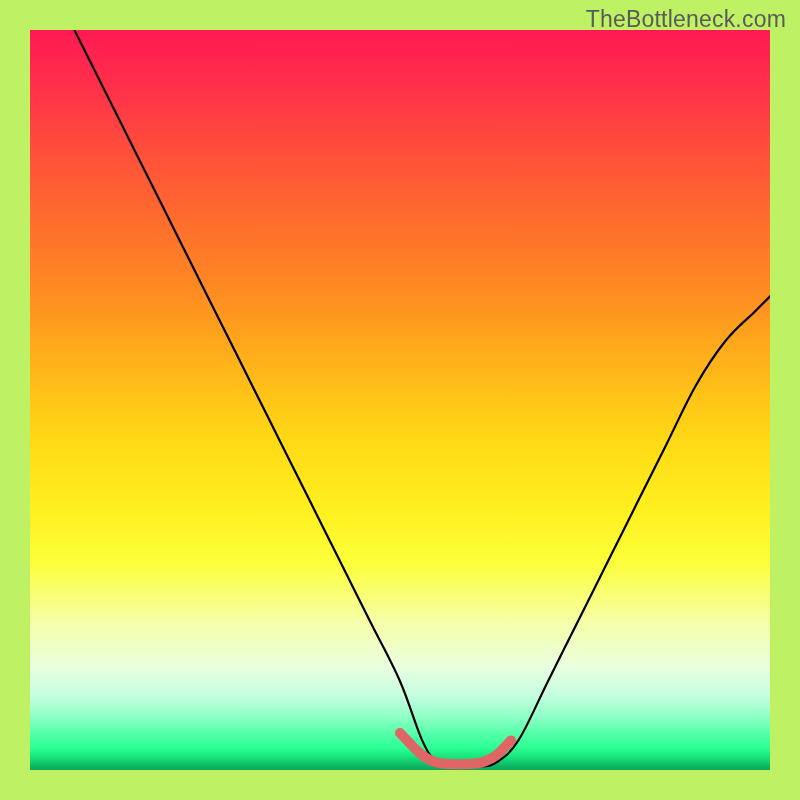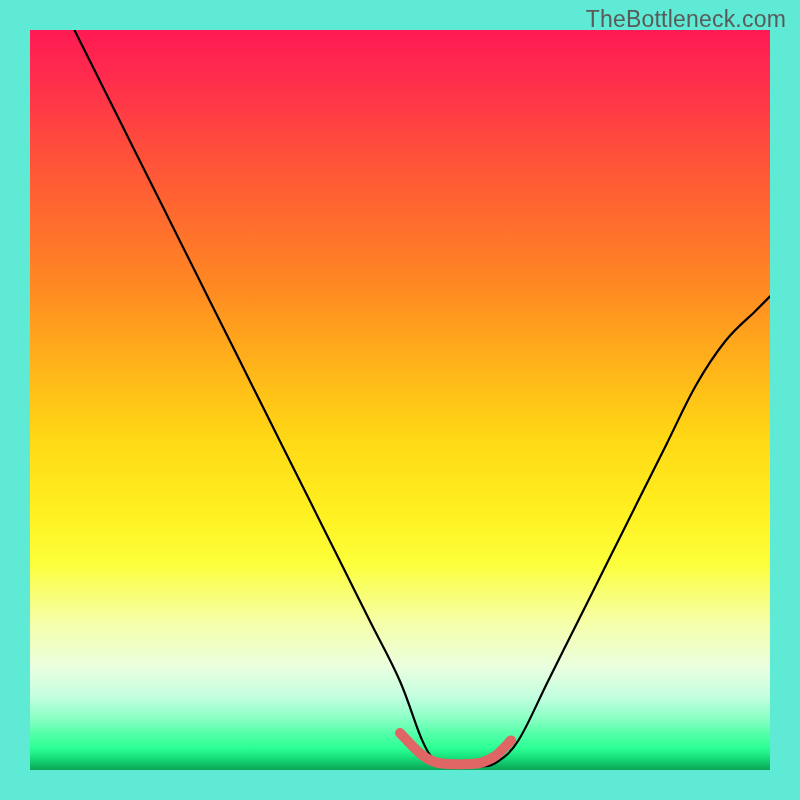--- a/index.html
+++ b/index.html
@@ -8,21 +8,21 @@
     width: 800px;
     height: 800px;
     background: #000;
     overflow: hidden;
     font-family: Arial, Helvetica, sans-serif;
   }
   .frame {
     position: relative;
     width: 800px;
     height: 800px;
-    background: #5eead4;
+    background: #bef264;
   }
   .watermark {
     position: absolute;
     top: 6px;
     right: 14px;
     color: #5a5a5a;
     font-size: 23px;
     font-weight: 500;
     letter-spacing: 0.2px;
     z-index: 10;

